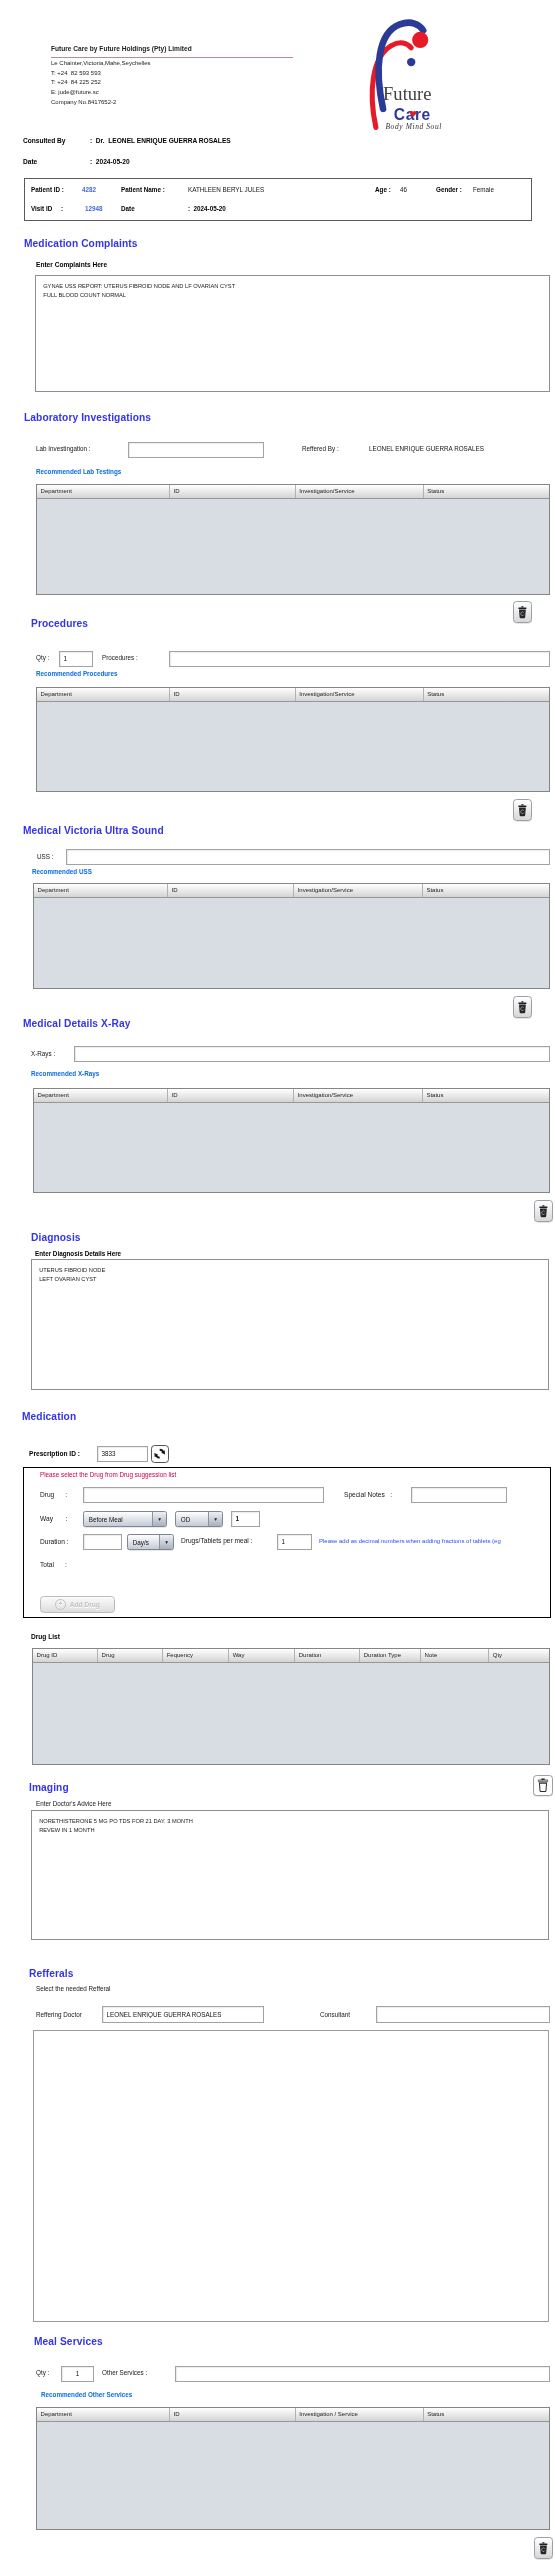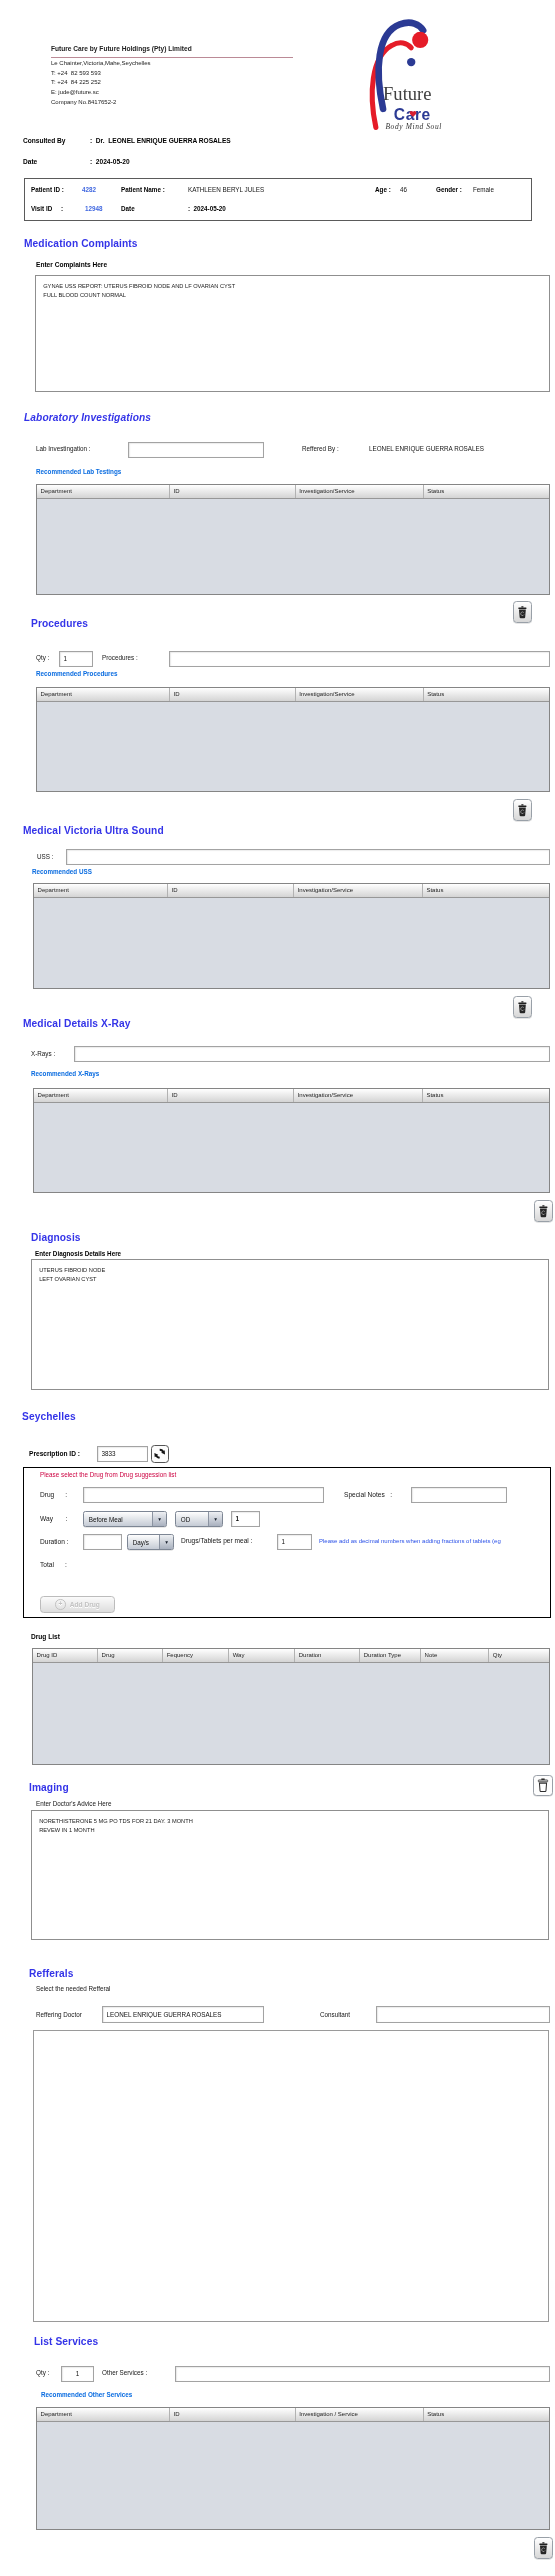--- a/index.html
+++ b/index.html
@@ -96,21 +96,21 @@
     <span class="abs idblue" style="left:60px; top:26px; font-size:6.3px;">12948</span>
     <span class="blbl" style="left:96px; top:26px;">Date</span>
     <span class="blbl" style="left:163px; top:26px;">:  2024-05-20</span>
   </div>
 
   <div class="sec-title" style="left:24px; top:238px;">Medication Complaints</div>
   <div class="blbl" style="left:36px; top:261px; font-size:6.6px;">Enter Complaints Here</div>
   <textarea class="ta" style="left: 35px; top: 275px; width: 515px; height: 117px;">GYNAE USS REPORT: UTERUS FIBROID NODE AND LF OVARIAN CYST
 FULL BLOOD COUNT NORMAL</textarea>
 
-  <div class="sec-title" style="left:24px; top:412px;font-style:italic;">Laboratory  Investigations</div>
+  <div class="sec-title" style="left:24px; top:412px;">Laboratory  Investigations</div>
   <div class="lbl" style="left:36px; top:445px;">Lab Investingation :</div>
   <input class="inp" style="left: 128px; top: 442px; width: 136px;" value="">
   <div class="lbl" style="left:302px; top:445px;">Reffered By :</div>
   <div class="lbl" style="left:369px; top:445px;">LEONEL ENRIQUE GUERRA ROSALES</div>
   <div class="link" style="left:36px; top:468px;">Recommended Lab Testings</div>
   <div class="tbl" style="left:36px; top:484px; width:514px; height:111px;">
     <div class="thead">
       <div class="th" style="width:26%;">Department</div>
       <div class="th" style="width:24.5%;">ID</div>
       <div class="th" style="width:25%;">Investigation/Service</div>
@@ -193,21 +193,21 @@
       <path d="M3.2 6 h11.6 l-1.1 13.2 a1.8 1.8 0 0 1 -1.8 1.6 h-5.8 a1.8 1.8 0 0 1 -1.8 -1.6 Z" fill="#262626"></path>
       <path d="M11.4 11.2 a3 3 0 1 0 0.4 3.2" stroke="#b9b9b9" stroke-width="1.1" fill="none"></path>
     </svg>
   </div>
 
   <div class="sec-title" style="left:31px; top:1232px;">Diagnosis</div>
   <div class="blbl" style="left:35px; top:1250px; font-weight:600;">Enter Diagnosis Details Here</div>
   <textarea class="ta" style="left: 31px; top: 1259px; width: 518px; height: 131px;">UTERUS FIBROID NODE
 LEFT OVARIAN CYST</textarea>
 
-  <div class="sec-title" style="left:22px; top:1411px;">Seychelles</div>
+  <div class="sec-title" style="left:22px; top:1411px;">Medication</div>
   <div class="blbl" style="left:29px; top:1450px; font-size:6.6px;">Prescription ID :</div>
   <input class="inp" style="left: 97px; top: 1446px; width: 51px;" value="3833">
   <div class="refresh-btn" style="left:151px; top:1445px;">
     <svg width="11.4" height="11.4" viewBox="0 0 32 32">
       <path d="M16 5 a11.5 11.5 0 0 1 10.5 7" fill="none" stroke="#141414" stroke-width="5.5"></path>
       <polygon points="30,6 31,18 20,13" fill="#141414"></polygon>
       <path d="M16 27 a11.5 11.5 0 0 1 -10.5 -7" fill="none" stroke="#141414" stroke-width="5.5"></path>
       <polygon points="2,26 1,14 12,19" fill="#141414"></polygon>
     </svg>
   </div>
@@ -277,21 +277,21 @@
 REVEW IN 1 MONTH</textarea>
 
   <div class="sec-title" style="left:29px; top:1968px;">Refferals</div>
   <div class="lbl" style="left:36px; top:1985px;">Select the needed Refferal</div>
   <div class="lbl" style="left:36px; top:2011px;">Reffering Doctor</div>
   <input class="inp" style="left: 102px; top: 2006px; width: 162px; height: 17.3px;" value="LEONEL ENRIQUE GUERRA ROSALES">
   <div class="lbl" style="left:320px; top:2011px;">Consultant</div>
   <input class="inp" style="left: 376px; top: 2006px; width: 174px; height: 17.3px;" value="">
   <div class="abs" style="left:33px; top:2030px; width:516px; height:292px; border:0.6px solid #9a9a9a; box-sizing:border-box; background:#fff;"></div>
 
-  <div class="sec-title" style="left:34px; top:2336px;">List Services</div>
+  <div class="sec-title" style="left:34px; top:2336px;">Meal Services</div>
   <div class="lbl" style="left:36px; top:2369px;">Qty :</div>
   <input class="inp" style="left: 61px; top: 2366px; width: 33px; text-align: center;" value="1">
   <div class="lbl" style="left:102px; top:2369px;">Other Services :</div>
   <input class="inp" style="left: 175px; top: 2366px; width: 375px;" value="">
   <div class="link" style="left:41px; top:2391px;">Recommended Other Services</div>
   <div class="tbl" style="left:36px; top:2407px; width:514px; height:123px;">
     <div class="thead">
       <div class="th" style="width:26%;">Department</div>
       <div class="th" style="width:24.5%;">ID</div>
       <div class="th" style="width:25%;">Investigation / Service</div>

